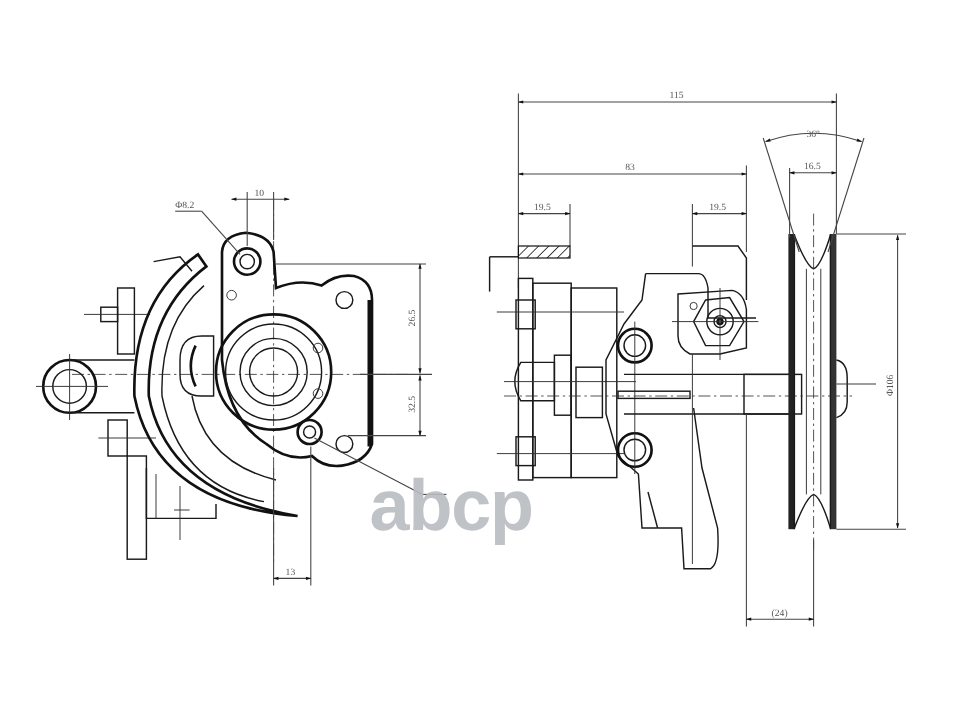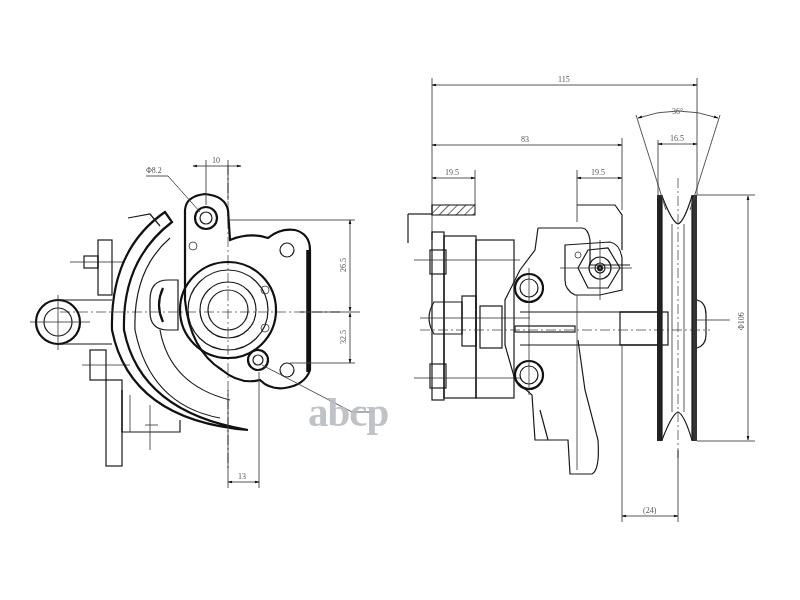--- a/index.html
+++ b/index.html
@@ -5,21 +5,21 @@
   html, body { margin: 0; padding: 0; background: #ffffff; }
   body { width: 800px; height: 600px; overflow: hidden; position: relative; font-family: "Liberation Serif", serif; }
   #drawing { position: absolute; left: 0; top: 0; width: 800px; height: 600px; }
   .ln { stroke: #1a1a1a; fill: none; stroke-width: 1.2; }
   .thk { stroke: #111; fill: none; stroke-width: 2.2; }
   .thn { stroke: #333; fill: none; stroke-width: 0.8; }
   .dim { stroke: #444; fill: none; stroke-width: 0.9; }
   .ctr { stroke: #333; fill: none; stroke-width: 0.7; stroke-dasharray: 10 3 2 3; }
   .dimtxt { font-family: "Liberation Serif", serif; font-size: 8px; fill: #555; }
   .arrow { fill: #111; }
-  .watermark { position: absolute; left: 308px; top: 392px; font-family: Liberation Serif, serif; font-weight: bold; font-size: 41px; color: #b9bcc0; letter-spacing: -1px; line-height: 1; opacity: 0.9; }
+  .watermark { position: absolute; left: 308px; top: 392px; font-family: Liberation Sans, sans-serif; font-weight: bold; font-size: 60px; color: #b9bcc0; letter-spacing: -1px; line-height: 1; opacity: 0.9; }
 </style>
 </head>
 <body>
 
 <svg id="drawing" viewBox="0 0 800 600" xmlns="http://www.w3.org/2000/svg">
   <defs>
     <marker id="ar" viewBox="0 0 10 10" refX="9" refY="5" markerWidth="7" markerHeight="5" orient="auto-start-reverse">
       <path d="M0,2 L10,5 L0,8 z" class="arrow"></path>
     </marker>
     <pattern id="hatch" width="6" height="6" patternUnits="userSpaceOnUse" patternTransform="rotate(45)">

